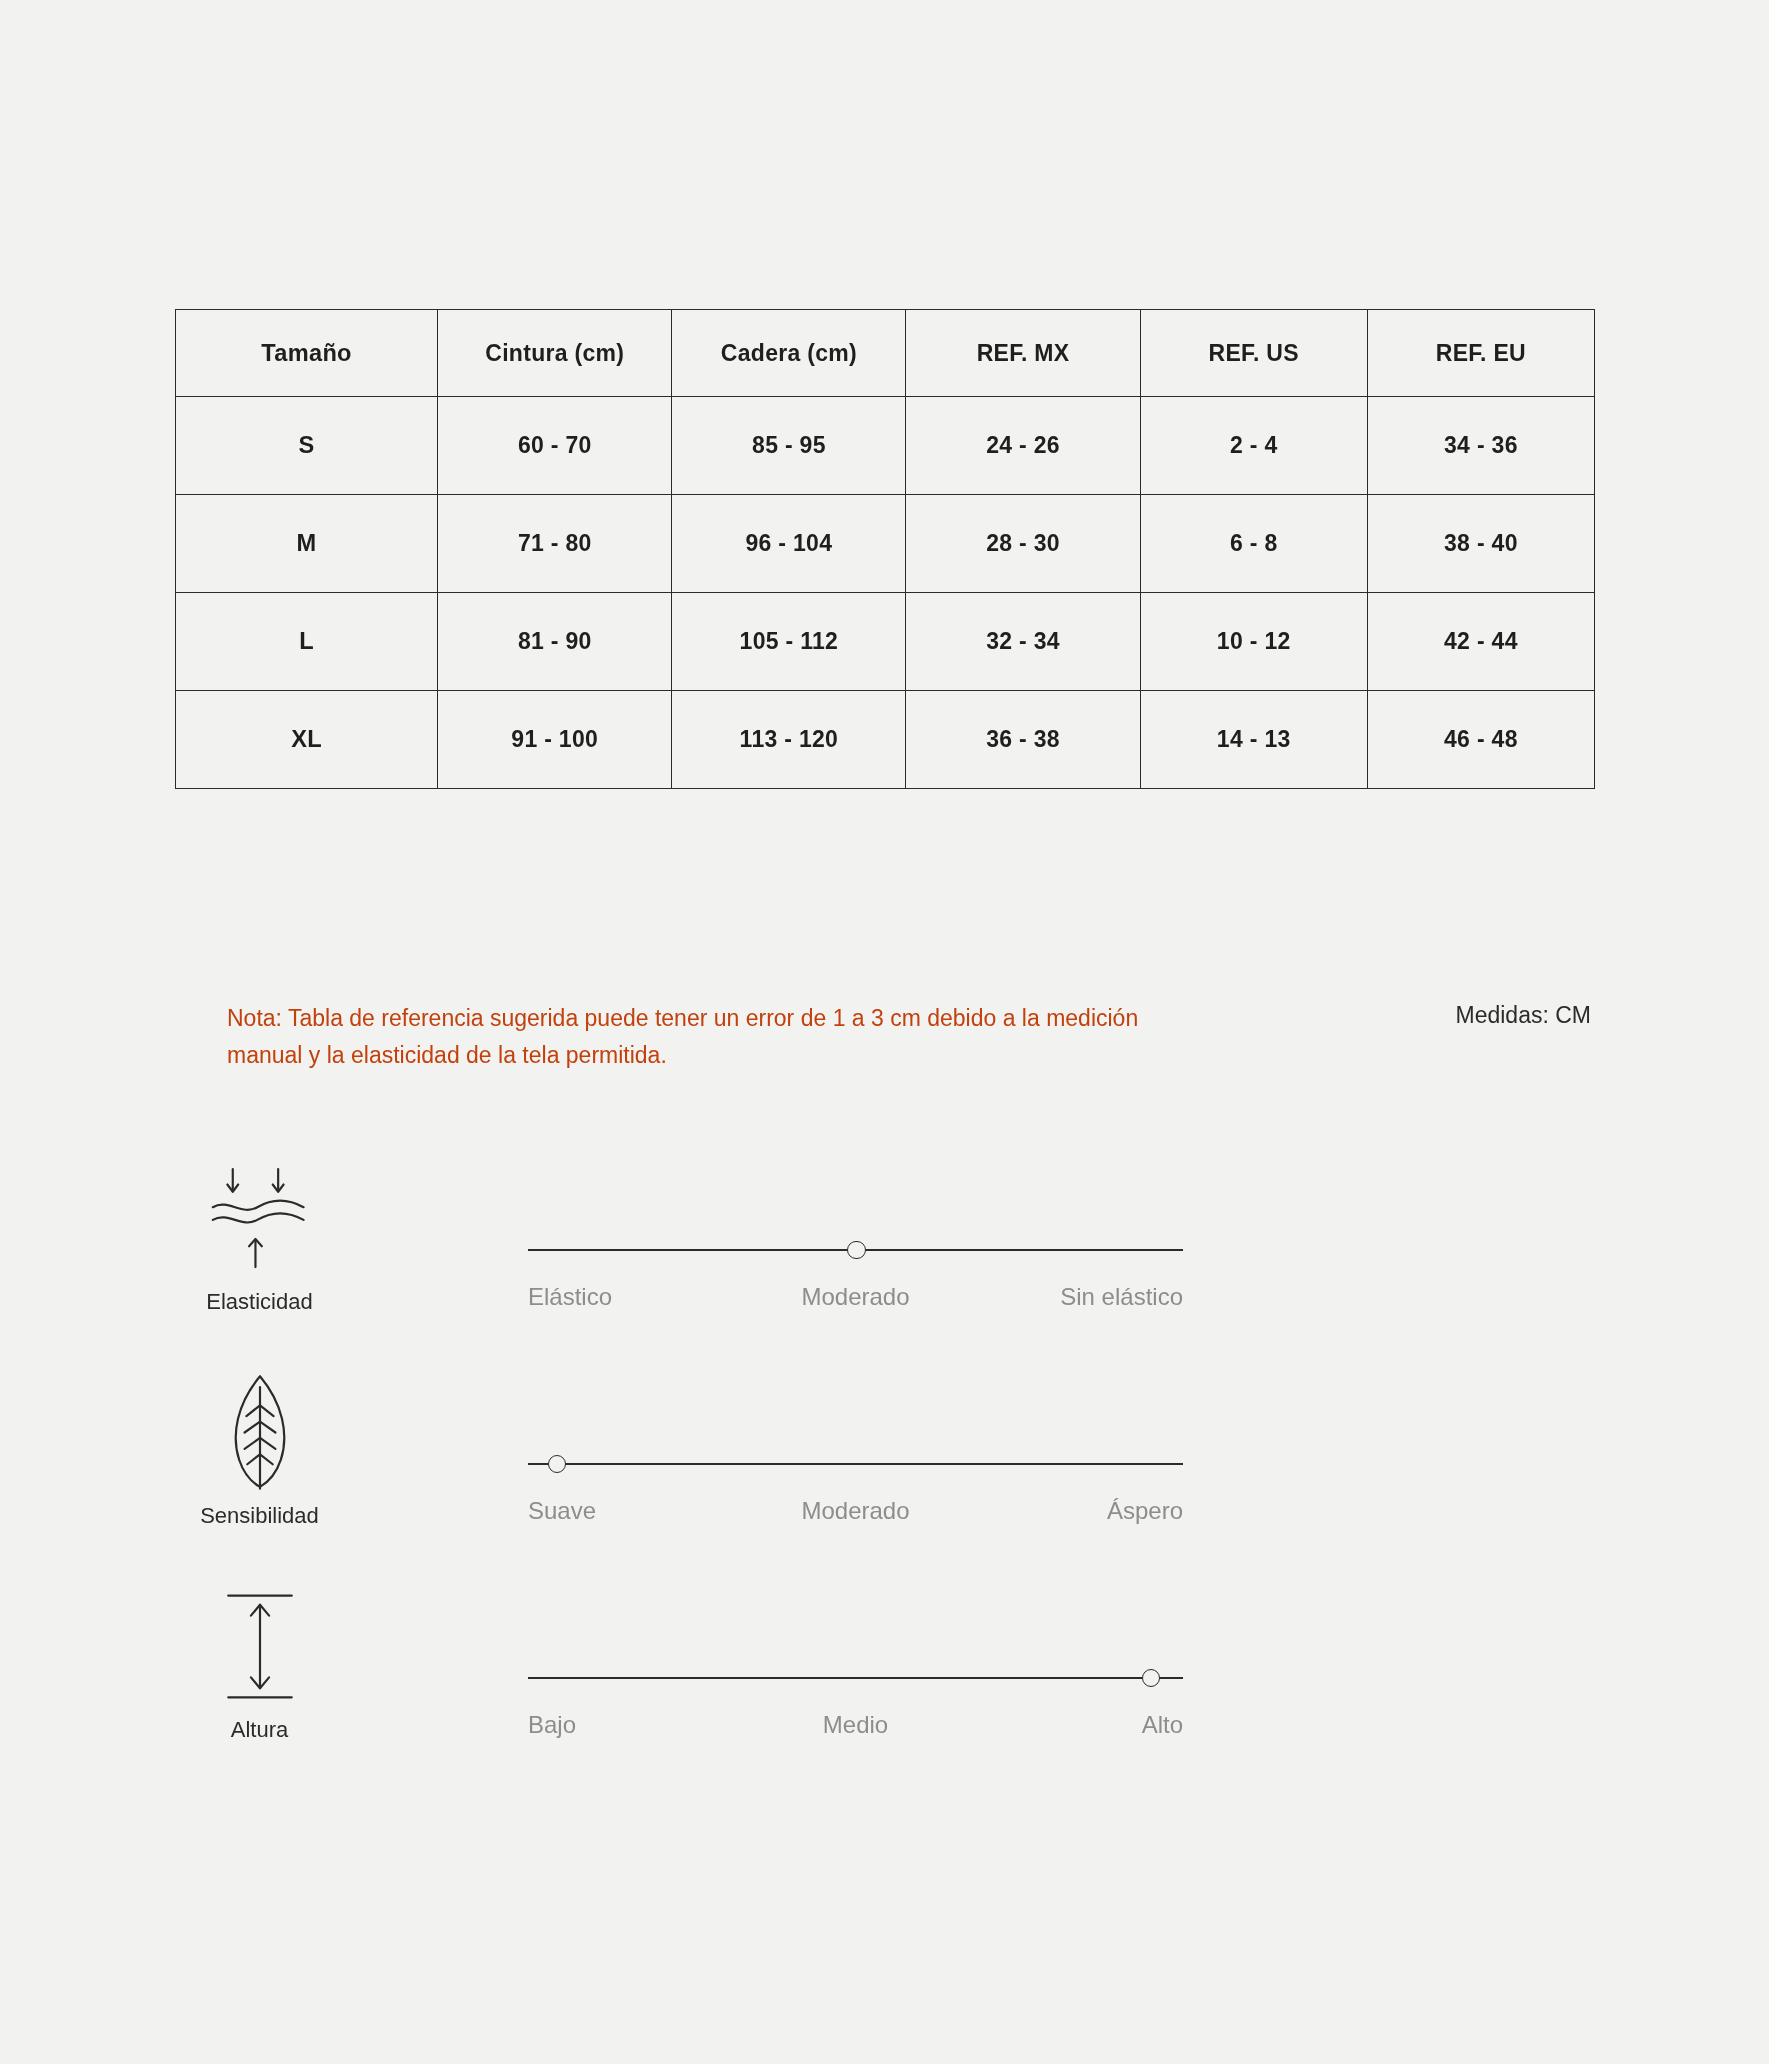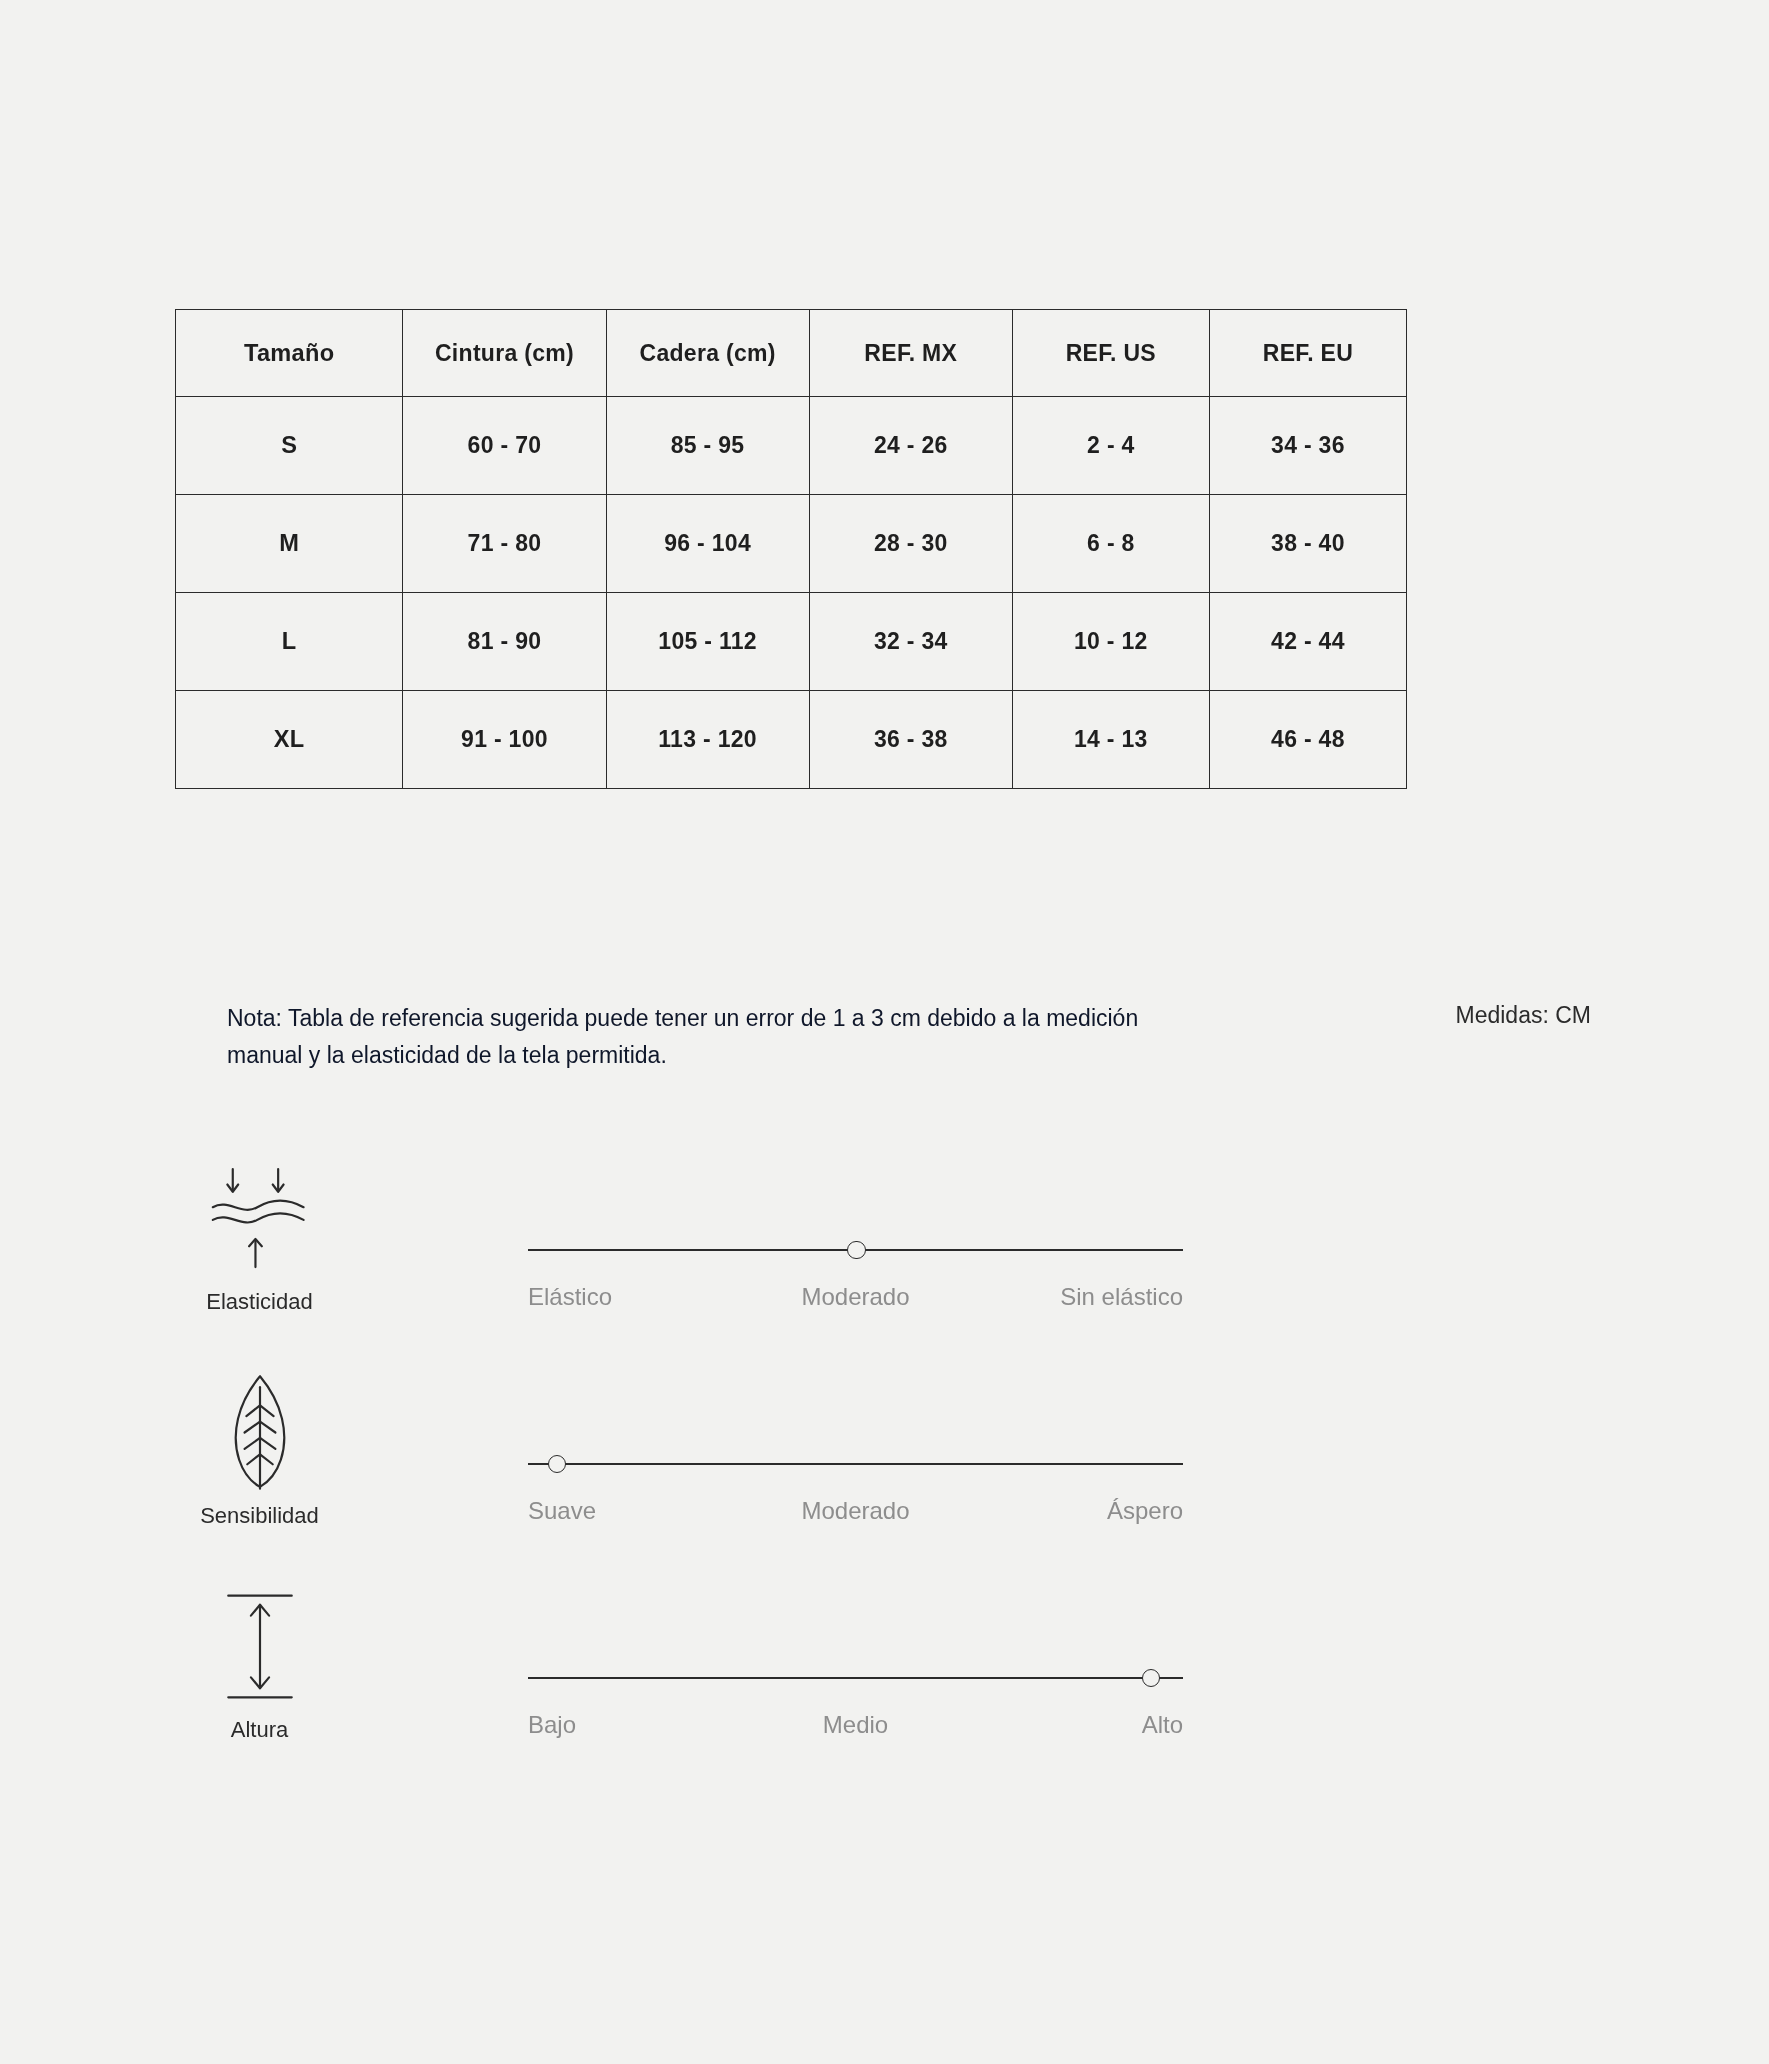--- a/index.html
+++ b/index.html
@@ -14,21 +14,21 @@
     color: #2b2b2b;
     position: relative;
     overflow: hidden;
   }
 
   
   .table-wrap {
     position: absolute;
     left: 175px;
     top: 309px;
-    width: 1232px;
+    width: 1420px;
   }
   table.size-table {
     border-collapse: collapse;
     width: 100%;
     table-layout: fixed;
   }
   table.size-table td, table.size-table th {
     border: 1.5px solid #2b2b2b;
     text-align: center;
     font-weight: bold;
@@ -58,21 +58,21 @@
     left: 227px;
     top: 1000px;
     width: 1364px;
     display: flex;
     justify-content: space-between;
     align-items: flex-start;
   }
   .note-text {
     font-size: 23px;
     line-height: 1.6;
-    color: #0f172a;
+    color: #c2410c;
     max-width: 918px;
   }
   .note-units {
     font-size: 23px;
     color: #2b2b2b;
     white-space: nowrap;
     padding-top: 1.8px;
   }
 
   

